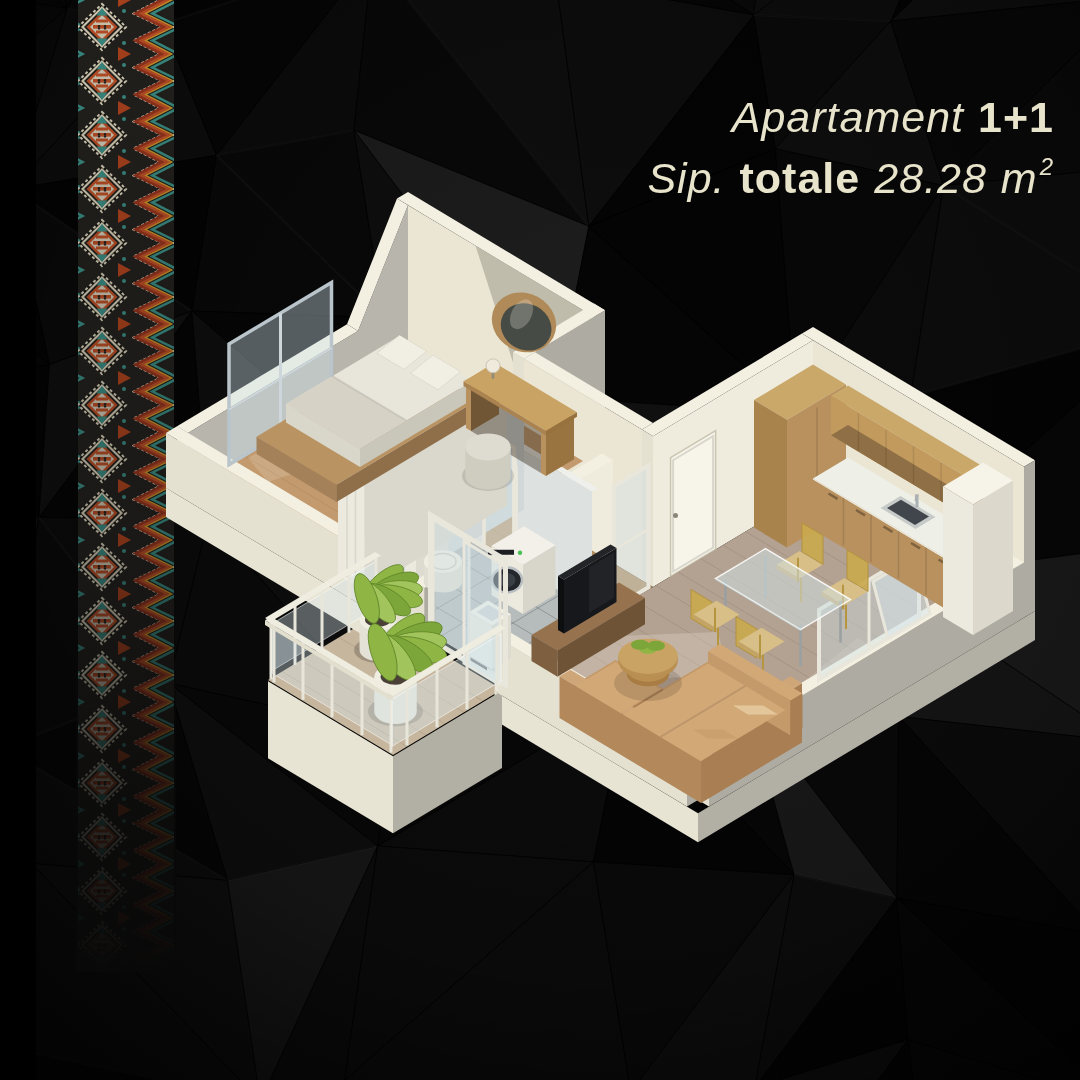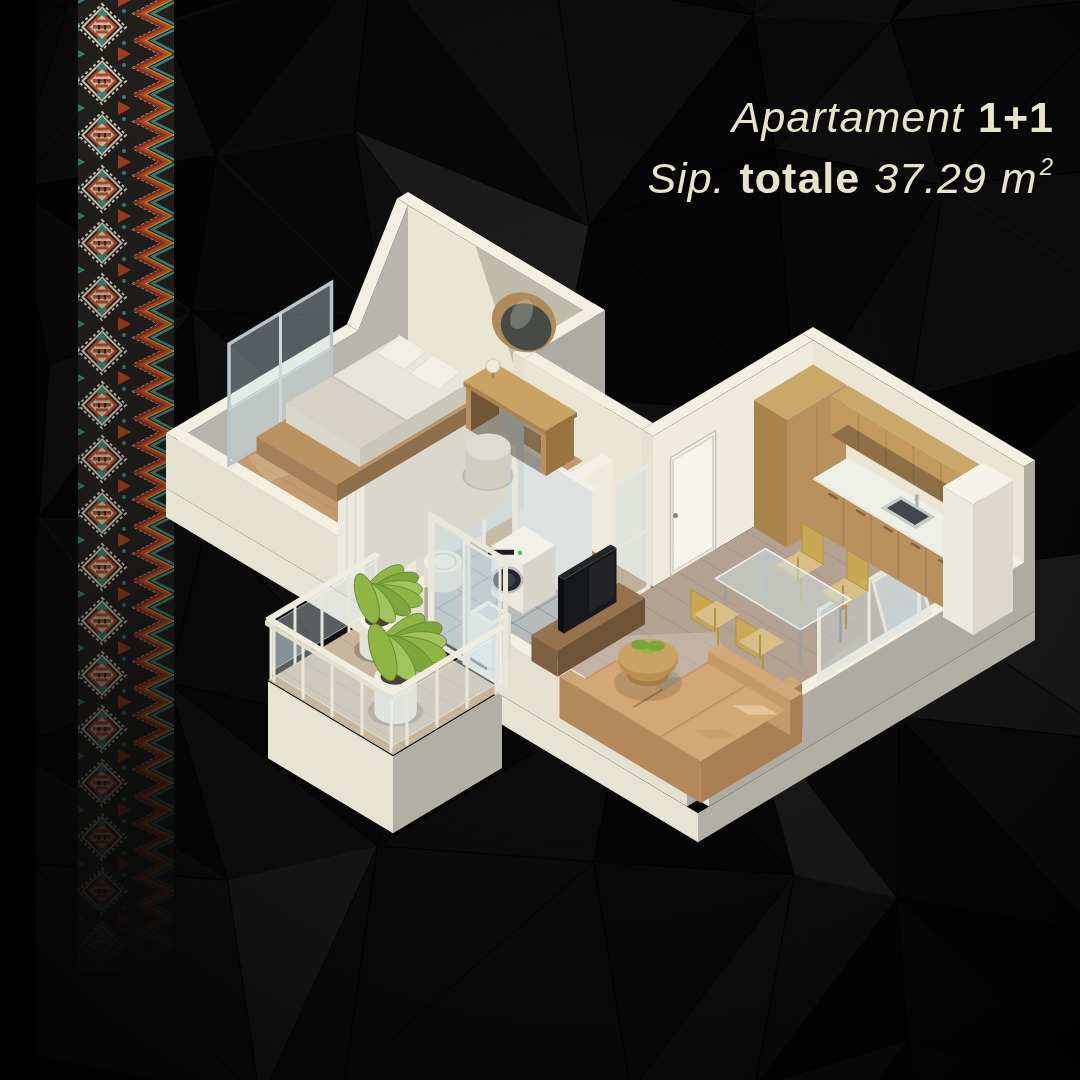--- a/index.html
+++ b/index.html
@@ -596,16 +596,16 @@
         <polygon points="464,624.5 470,628.1 357,695.9 351,692.3" fill="#efece0"></polygon>
         <polygon points="351,692.3 357,695.9 357,700.6 351,697" fill="#e2dfcf"></polygon>
       </g>
     </svg>
 
   <div class="title">
     <div>
       <span class="it">Apartament</span><span class="gap"></span><span class="bd">1+1</span>
     </div>
     <div>
-      <span class="it">Sip.</span><span class="gap"></span><span class="bd">totale</span><span class="gap"></span><span class="it">37.29</span><span class="gap"></span><span class="it">m</span><sup>2</sup>
+      <span class="it">Sip.</span><span class="gap"></span><span class="bd">totale</span><span class="gap"></span><span class="it">28.28</span><span class="gap"></span><span class="it">m</span><sup>2</sup>
     </div>
   </div>
 </div>
 
 </body></html>

